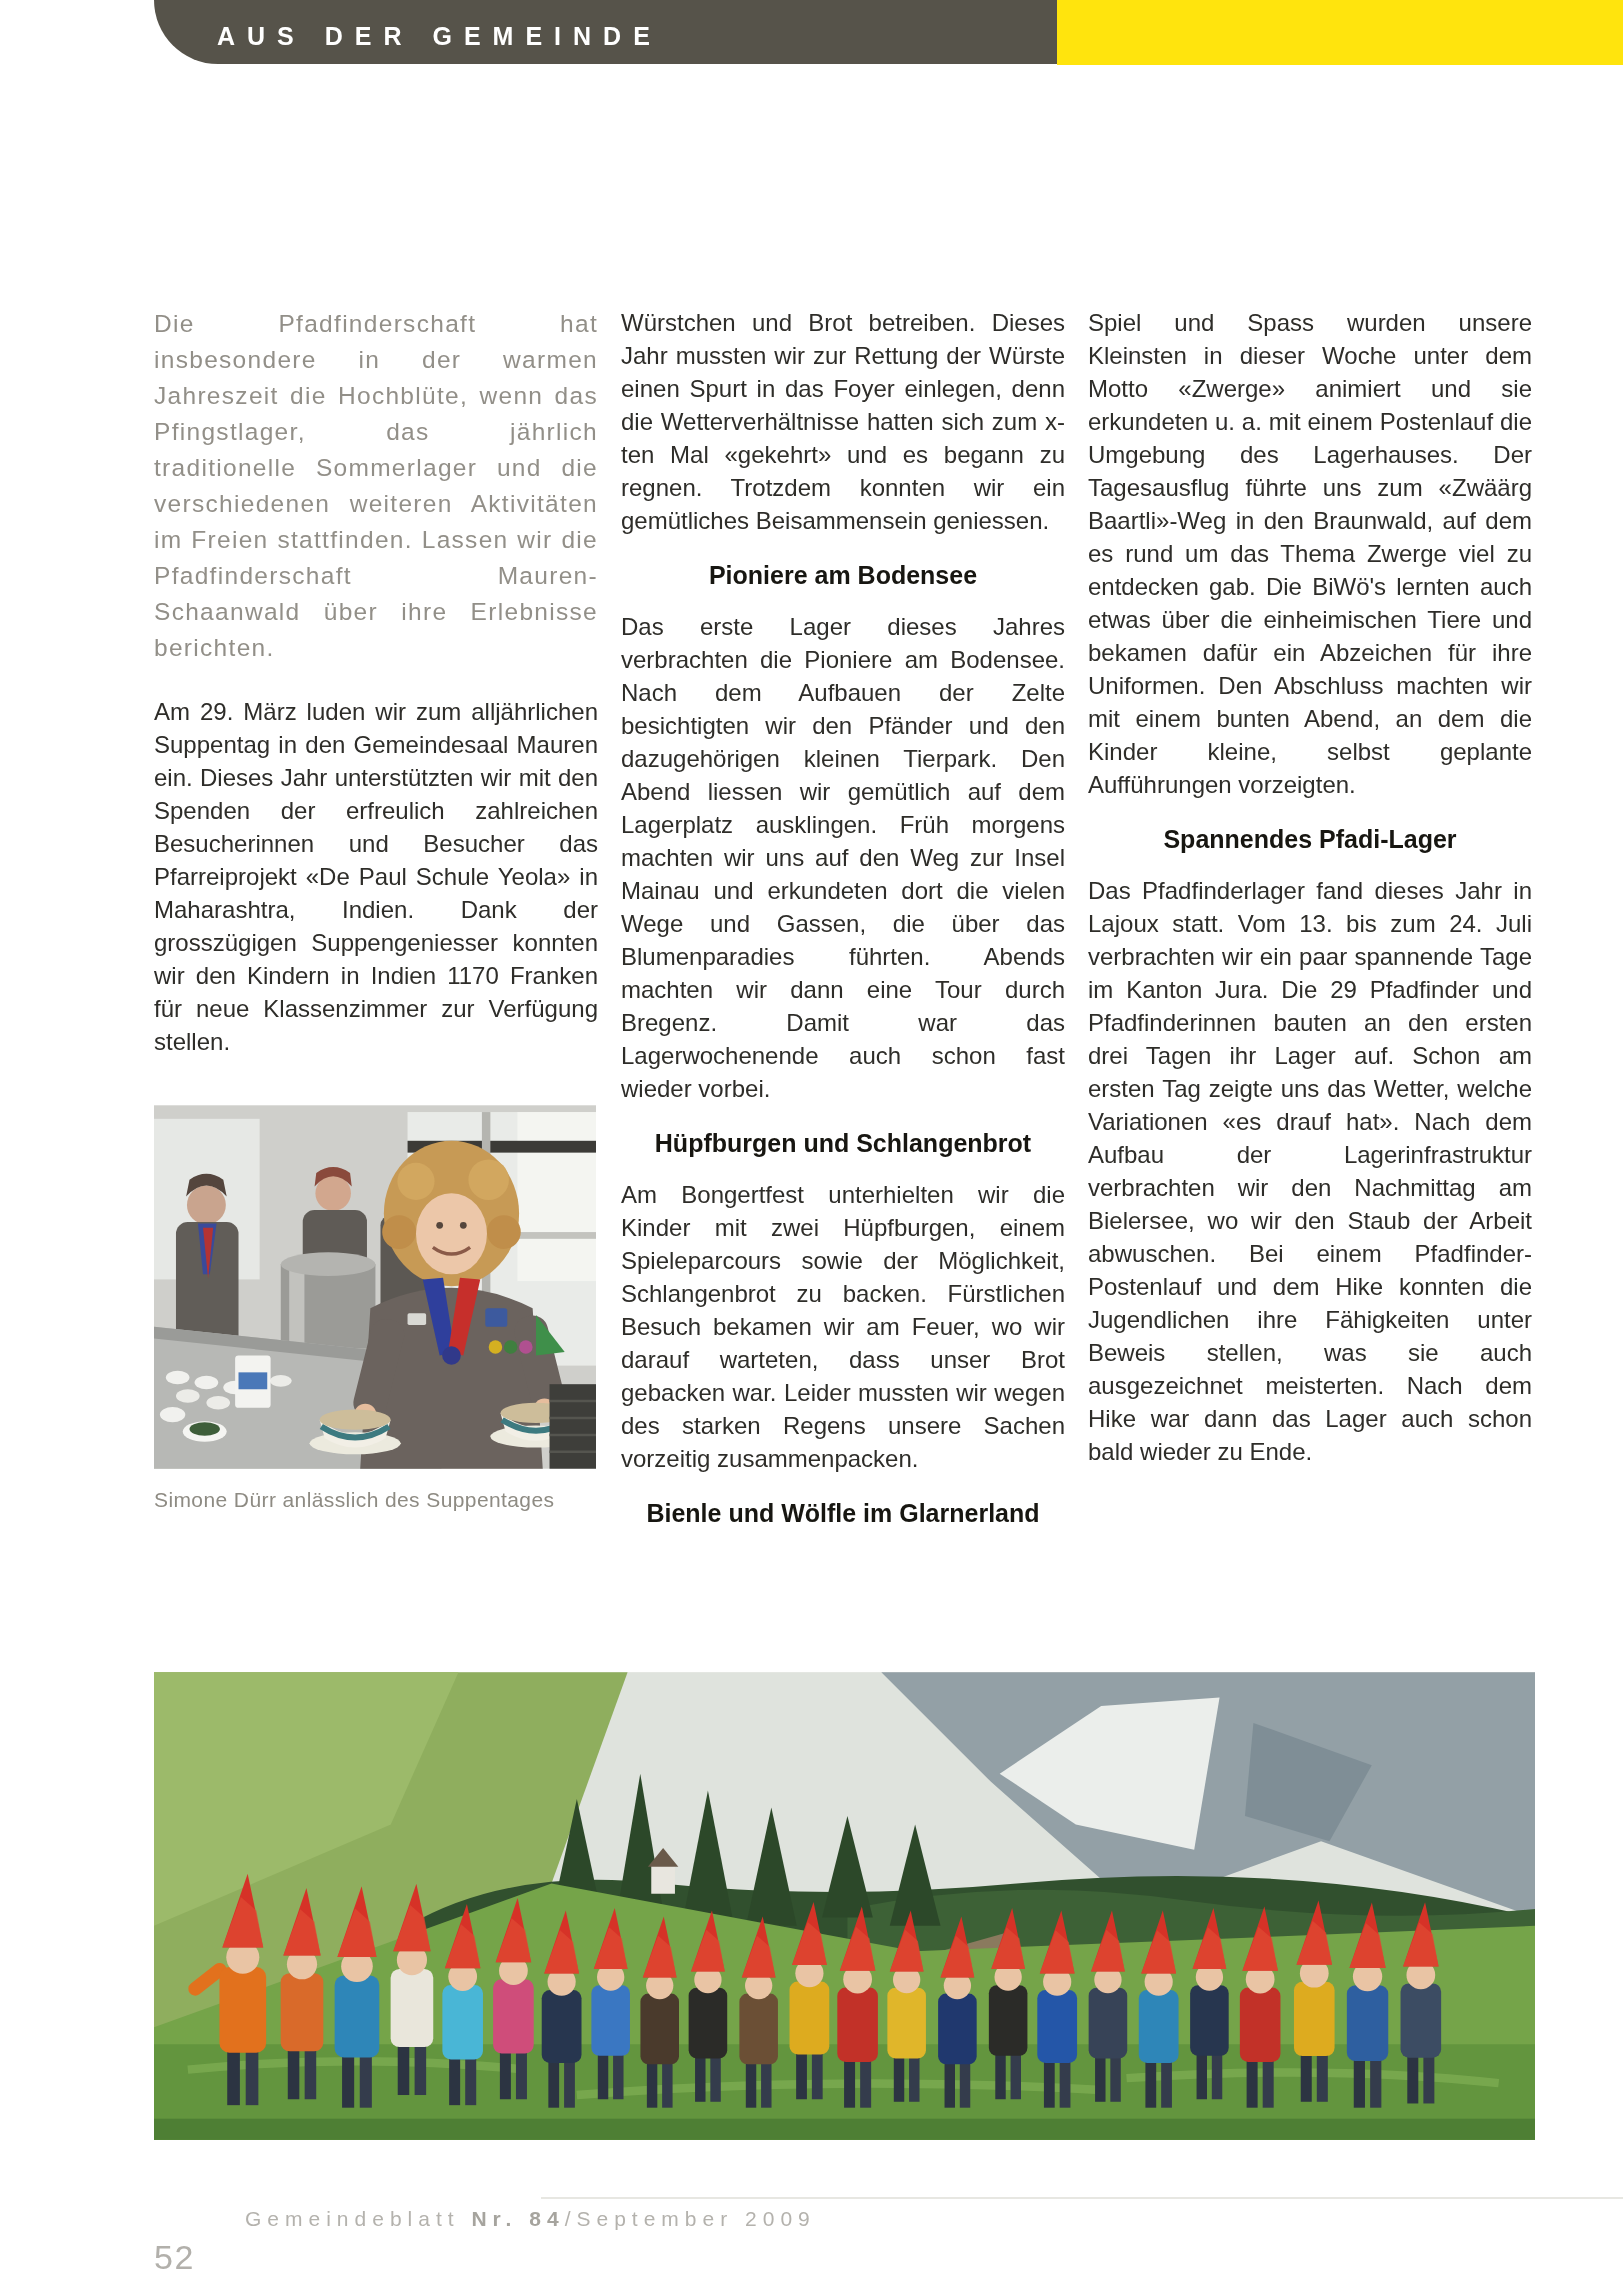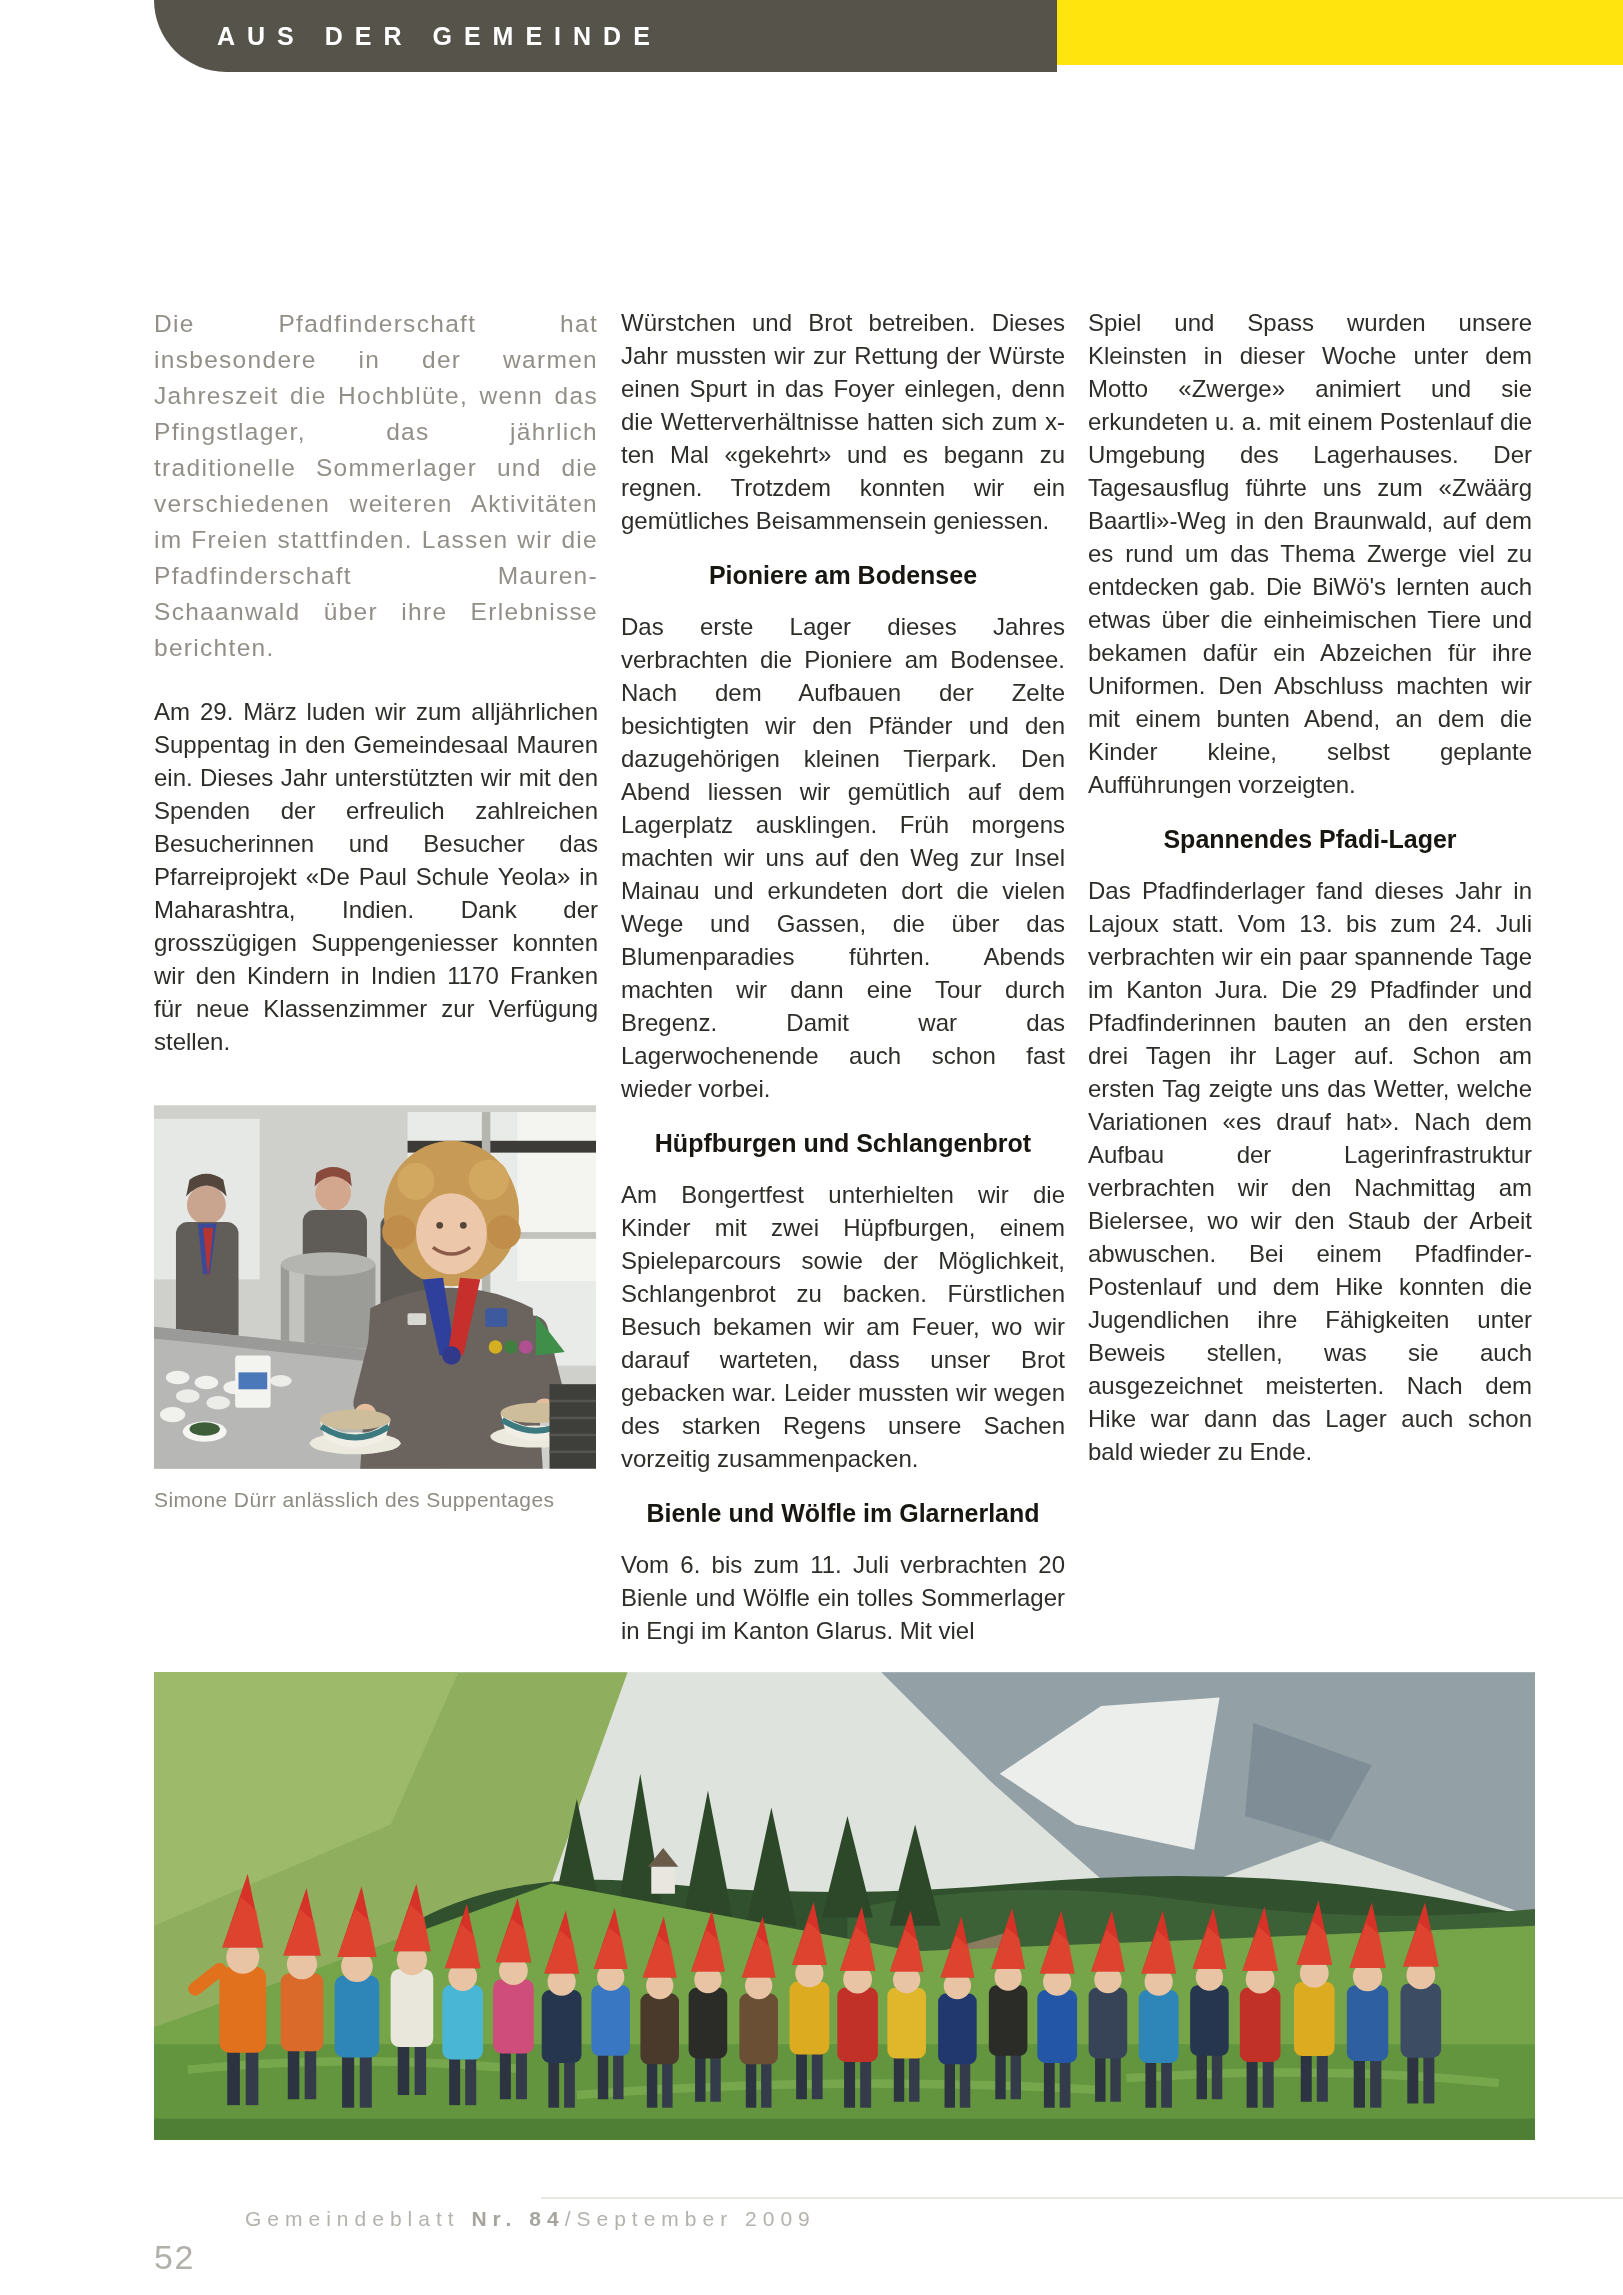--- a/index.html
+++ b/index.html
@@ -1,19 +1,19 @@
 <!DOCTYPE html>
 <html lang="de" style="font-size:13.5px"><head>
 <meta charset="utf-8">
 <style>
   html,body{margin:0;padding:0;background:#ffffff;}
   .page{position:relative;width:1623px;height:2295px;background:#ffffff;overflow:hidden;
         font-family:"Liberation Sans", sans-serif;color:#2e2d29;}
   
-  .bar-dark{position:absolute;left:154px;top:0;width:903px;height:72px;background:#56534a;
+  .bar-dark{position:absolute;left:154px;top:0;width:903px;height:64px;background:#56534a;
             border-bottom-left-radius:80px;}
   .bar-label{position:absolute;left:63px;top:22px;color:#ffffff;font-size:25px;font-weight:700;
              letter-spacing:12px;white-space:nowrap;}
   .bar-yellow{position:absolute;left:1057px;top:0;width:566px;height:65px;background:#ffe40d;}
   
   .page-title{position:absolute;left:154px;top:174px;font-size:52px;letter-spacing:0;white-space:nowrap;}
   .page-title .t-bold{font-weight:700;color:#535047;}
   .page-title .t-light{font-weight:400;color:#615d54;}
   
   .col{position:absolute;top:306px;width:444px;font-size:24px;line-height:33px;text-align:justify;
@@ -147,21 +147,20 @@
     <div class="caption">Simone Dürr anlässlich des Suppentages</div>
   </div>
 
   <div class="col col-mid">
     <p>Würstchen und Brot betreiben. Dieses Jahr mussten wir zur Rettung der Würste einen Spurt in das Foyer einlegen, denn die Wetterverhältnisse hatten sich zum x-ten Mal «gekehrt» und es begann zu regnen. Trotzdem konnten wir ein gemütliches Beisammensein geniessen.</p>
     <h3>Pioniere am Bodensee</h3>
     <p>Das erste Lager dieses Jahres verbrachten die Pioniere am Bodensee. Nach dem Aufbauen der Zelte besichtigten wir den Pfänder und den dazugehörigen kleinen Tierpark. Den Abend liessen wir gemütlich auf dem Lagerplatz ausklingen. Früh morgens machten wir uns auf den Weg zur Insel Mainau und erkundeten dort die vielen Wege und Gassen, die über das Blumenparadies führten. Abends machten wir dann eine Tour durch Bregenz. Damit war das Lagerwochenende auch schon fast wieder vorbei.</p>
     <h3>Hüpfburgen und Schlangenbrot</h3>
     <p>Am Bongertfest unterhielten wir die Kinder mit zwei Hüpfburgen, einem Spieleparcours sowie der Möglichkeit, Schlangenbrot zu backen. Fürstlichen Besuch bekamen wir am Feuer, wo wir darauf warteten, dass unser Brot gebacken war. Leider mussten wir wegen des starken Regens unsere Sachen vorzeitig zusammenpacken.</p>
     <h3>Bienle und Wölfle im Glarnerland</h3>
-    <p>Vom 6. bis zum 11. Juli verbrachten 20 Bienle und Wölfle ein tolles Sommerlager in Engi im Kanton Glarus. Mit viel</p>
   </div>
 
   <div class="col col-right">
     <p>Spiel und Spass wurden unsere Kleinsten in dieser Woche unter dem Motto «Zwerge» animiert und sie erkundeten u. a. mit einem Postenlauf die Umgebung des Lagerhauses. Der Tagesausflug führte uns zum «Zwäärg Baartli»-Weg in den Braunwald, auf dem es rund um das Thema Zwerge viel zu entdecken gab. Die BiWö's lernten auch etwas über die einheimischen Tiere und bekamen dafür ein Abzeichen für ihre Uniformen. Den Abschluss machten wir mit einem bunten Abend, an dem die Kinder kleine, selbst geplante Aufführungen vorzeigten.</p>
     <h3>Spannendes Pfadi-Lager</h3>
     <p>Das Pfadfinderlager fand dieses Jahr in Lajoux statt. Vom 13. bis zum 24. Juli verbrachten wir ein paar spannende Tage im Kanton Jura. Die 29 Pfadfinder und Pfadfinderinnen bauten an den ersten drei Tagen ihr Lager auf. Schon am ersten Tag zeigte uns das Wetter, welche Variationen «es drauf hat». Nach dem Aufbau der Lagerinfrastruktur verbrachten wir den Nachmittag am Bielersee, wo wir den Staub der Arbeit abwuschen. Bei einem Pfadfinder-Postenlauf und dem Hike konnten die Jugendlichen ihre Fähigkeiten unter Beweis stellen, was sie auch ausgezeichnet meisterten. Nach dem Hike war dann das Lager auch schon bald wieder zu Ende.</p>
   </div>
 
   <div class="photo-wide">
     <svg width="1381" height="468" viewBox="0 0 1633 553" role="img" aria-label="Kinder mit roten Zwergenmützen in einer Reihe auf einer Alpwiese vor Tannen und Bergen">

